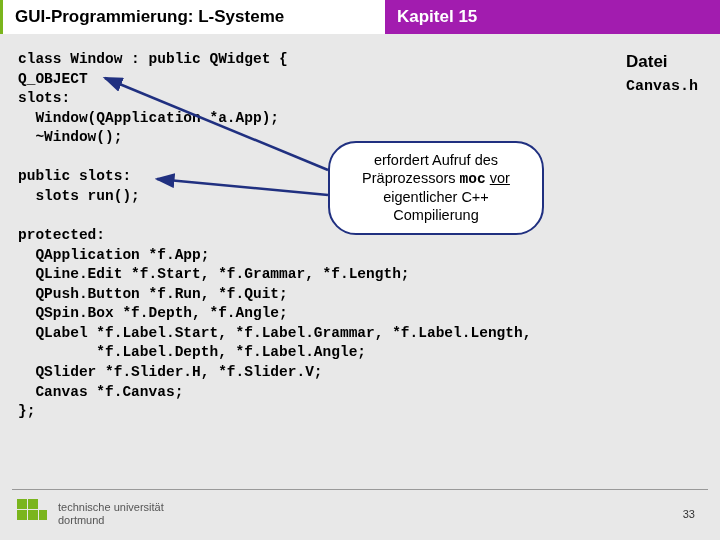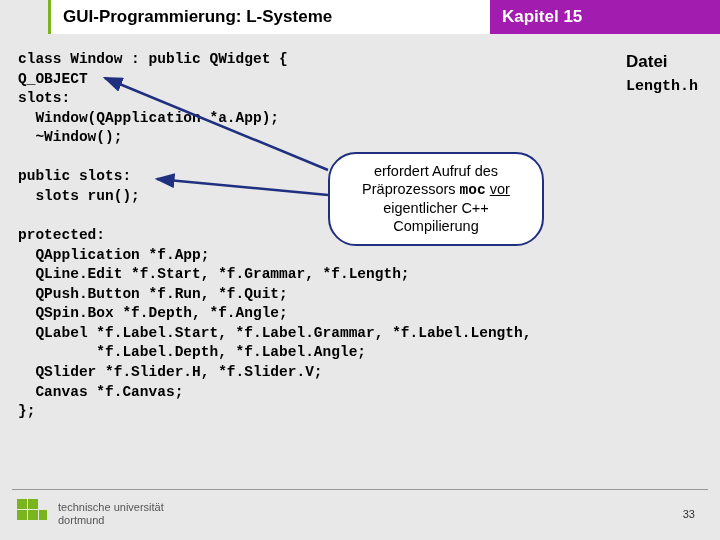--- a/index.html
+++ b/index.html
@@ -1,39 +1,39 @@
 <!DOCTYPE html>
 <html><head>
 <meta charset="utf-8">
 <style>
   * { margin: 0; padding: 0; box-sizing: border-box; }
   body { width: 720px; height: 540px; background: #e8e8e8; font-family: Arial, sans-serif; position: relative; overflow: hidden; }
   
   .header { display: flex; height: 34px; }
-  .header-left { background: #fff; color: #000; font-weight: bold; font-size: 17px; padding: 7px 12px; flex: 0 0 auto; width: 442px; border-left: 3px solid #7ab51d; margin-left: 48px; }
+  .header-left { background: #fff; color: #000; font-weight: bold; font-size: 17px; padding: 7px 12px; flex: 0 0 auto; width: 385px; border-left: 3px solid #7ab51d; }
   .header-right { background: #a21caf; color: #fff; font-weight: bold; font-size: 17px; padding: 7px 12px; flex: 1; }
   
   .content { position: relative; padding: 16px 18px 0 18px; }
   
   .code-block {
     font-family: "Courier New", monospace;
     font-size: 14.5px;
     font-weight: bold;
     line-height: 1.35;
     color: #000;
     white-space: pre;
   }
   
   .datei-box { position: absolute; top: 52px; right: 22px; font-size: 17px; text-align: left; }
   .datei-label { font-weight: bold; margin-bottom: 6px; }
   .datei-file { font-family: "Courier New", monospace; font-weight: bold; font-size: 15px; }
   
   .callout {
     position: absolute;
-    top: 152px;
+    top: 141px;
     left: 328px;
     width: 216px;
     border: 2.5px solid #203080;
     border-radius: 28px;
     background: #fff;
     padding: 8px 10px;
     text-align: center;
     font-size: 14.5px;
     line-height: 1.25;
   }
@@ -76,21 +76,21 @@
 <span>  QSpin.Box *f.Depth, *f.Angle;</span>
 <span>  QLabel *f.Label.Start, *f.Label.Grammar, *f.Label.Length,</span>
 <span>         *f.Label.Depth, *f.Label.Angle;</span>
 <span>  QSlider *f.Slider.H, *f.Slider.V;</span>
 <span>  Canvas *f.Canvas;</span>
 <span>};</span></div>
 </div>
 
 <div class="datei-box">
   <div class="datei-label">Datei</div>
-  <div class="datei-file">Length.h</div>
+  <div class="datei-file">Canvas.h</div>
 </div>
 
 <div class="callout">
   <span>erfordert Aufruf des</span><br>
   <span>Präprozessors </span><span class="moc">moc</span><span> </span><span class="vor">vor</span><br>
   <span>eigentlicher C++</span><br>
   <span>Compilierung</span>
 </div>
 
 <svg class="arrow-svg" width="720" height="540">

